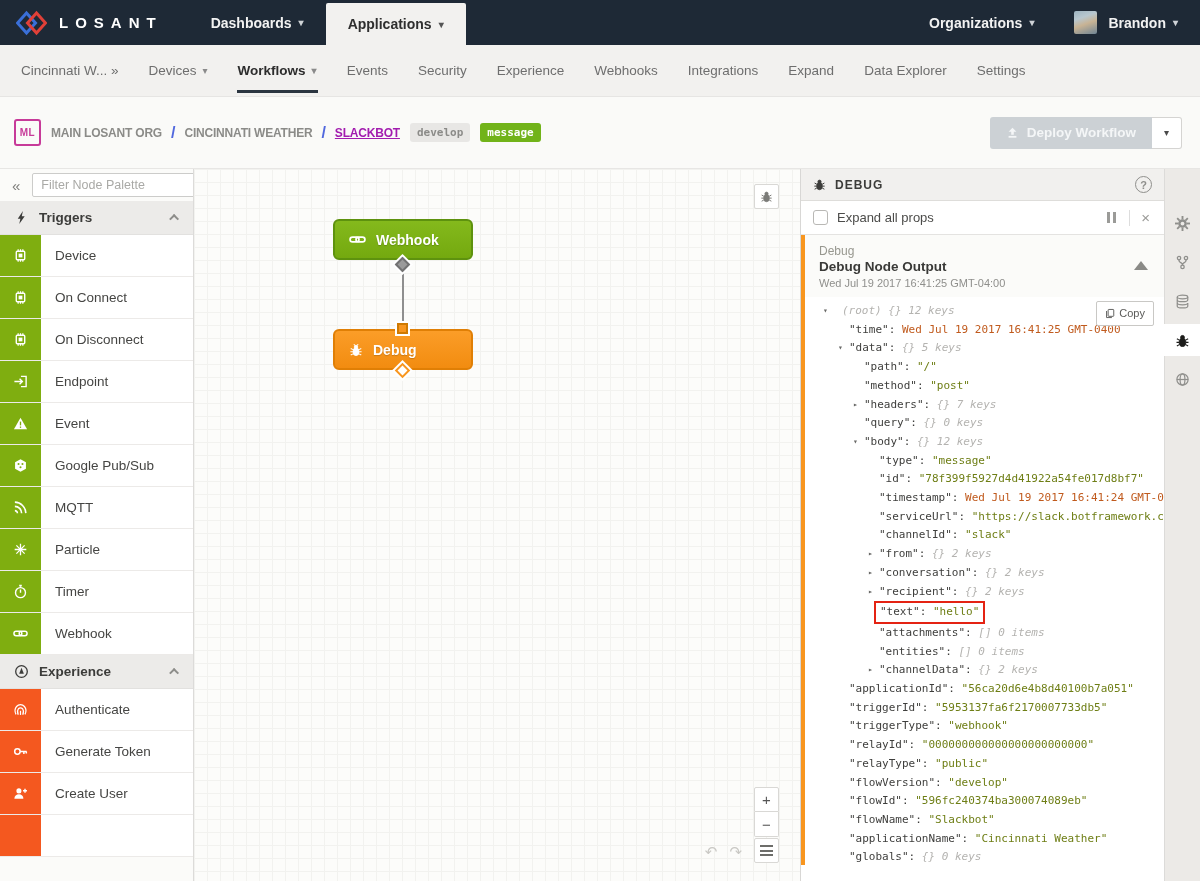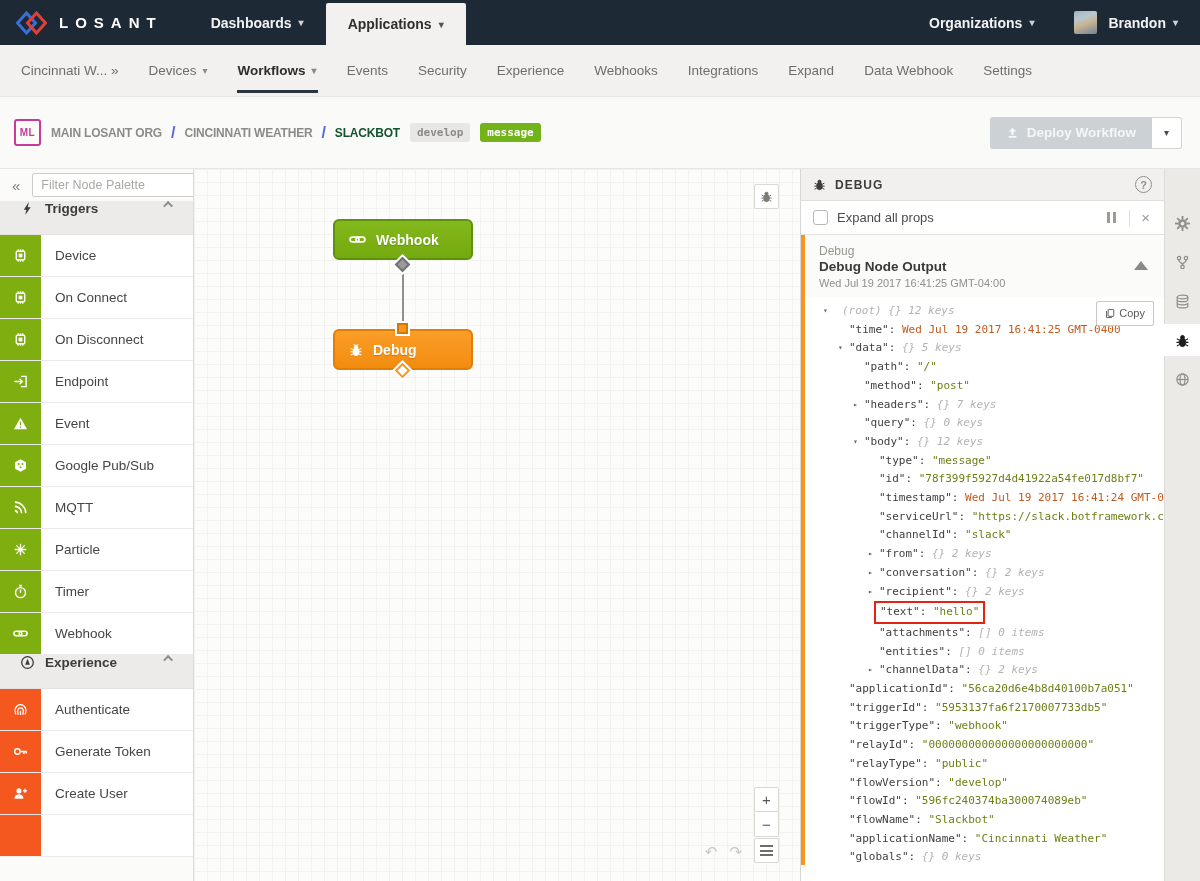--- a/index.html
+++ b/index.html
@@ -23,39 +23,39 @@
   .subnav-item { position:relative; height:52px; display:flex; align-items:center; gap:6px; padding:0 15px; font-size:13.5px; color:#6e6e6e; cursor:pointer; white-space:nowrap; }
   .subnav-item .caret { font-size:10px; color:#8a8a8a; }
   .subnav-item.active { color:#2d2d2d; font-weight:bold; }
   .subnav-item.active:after { content:""; position:absolute; left:14px; right:14px; bottom:4px; height:3px; background:#2b3540; }
 
   
   .crumbbar { height:71px; display:flex; align-items:center; padding:0 18px 0 14px; background:#fafaf8; }
   .org-badge { width:27px; height:27px; border:2px solid #c73a99; border-radius:3px; color:#c73a99; font-size:10px; font-weight:bold; display:flex; align-items:center; justify-content:center; letter-spacing:.5px; margin-right:10px; }
   .crumb { font-size:12px; font-weight:bold; letter-spacing:-.2px; white-space:nowrap; }
   .crumb.gray { color:#8b8b88; }
-  .crumb.dark { color:#14532d; }
+  .crumb.dark { color:#a21caf;text-decoration:underline; }
   .crumb-sep { color:#5168de; font-weight:bold; font-size:16px; margin:0 9px; }
   .badge { font-family:"DejaVu Sans Mono",monospace; font-size:11px; font-weight:bold; padding:3px 7px; border-radius:3px; margin-left:10px; }
   .badge.develop { background:#e8e7e5; color:#8b8b88; }
   .badge.default { background:#71b319; color:#fff; }
   .deploy-group { margin-left:auto; display:flex; height:32px; }
   .deploy-main { background:#ccd1d5; color:#f4f6f7; font-size:13.5px; font-weight:bold; display:flex; align-items:center; gap:8px; padding:0 16px; border-radius:3px 0 0 3px; cursor:pointer; }
   .deploy-caret { width:30px; background:#fff; border:1px solid #d5d4d2; border-left:none; border-radius:0 3px 3px 0; display:flex; align-items:center; justify-content:center; color:#4a4a4a; font-size:10px; cursor:pointer; }
 
   
   .main { height:713px; display:flex; border-top:1px solid #e7e6e4; }
 
   
   .palette { width:194px; background:#fbfbf9; border-right:1px solid #dcdbd9; overflow:hidden; }
   .palette-toolbar { height:32px; display:flex; align-items:center; padding:0 4px 0 8px; gap:8px; }
   .collapse-btn { color:#7d7d7a; font-size:15px; cursor:pointer; padding:0 4px; }
   .filter-input { flex:1; height:24px; border:1px solid #ccccca; border-radius:2px; background:#fff; font-size:12.5px; padding:0 8px; color:#444; font-family:"Liberation Sans",sans-serif; }
   .filter-input::placeholder { color:#a9a9a6; }
-  .section-header { height:34px; background:#ecebe9; display:flex; gap:10px; padding:0 20px; font-size:13.5px; font-weight:bold; color:#3c3c3a; cursor:pointer; border-bottom:1px solid #e2e1df; }
+  .section-header { height:34px; background:#ecebe9; display:flex; align-items:center; gap:10px; padding:0 14px; font-size:13.5px; font-weight:bold; color:#3c3c3a; cursor:pointer; border-bottom:1px solid #e2e1df; }
   .section-header .chev { margin-left:auto; width:7px; height:7px; border-top:2px solid #8d8d8a; border-left:2px solid #8d8d8a; transform:rotate(45deg) translateY(2px); }
   .palette-item { height:42px; display:flex; align-items:center; background:#fff; border-bottom:1px solid #eceae8; cursor:grab; }
   .icon-cell { width:41px; height:100%; display:flex; align-items:center; justify-content:center; color:#fff; flex:none; }
   .palette-item .label { font-size:13.5px; color:#454543; padding-left:14px; }
 
   
   .canvas { flex:1; position:relative; background-color:#fcfcfa;
     background-image:linear-gradient(#f2f2ef 1px,transparent 1px),linear-gradient(90deg,#f2f2ef 1px,transparent 1px);
     background-size:13px 13px; overflow:hidden; }
   .node { position:absolute; width:140px; height:41px; border-radius:6px; display:flex; align-items:center; gap:10px; padding:0 14px; color:#fff; font-weight:bold; font-size:14px; cursor:grab; text-shadow:0 1px 1px rgba(0,0,0,.18); }
@@ -173,21 +173,21 @@
       <div class="subnav-item">
         <span>Webhooks</span>
       </div>
       <div class="subnav-item">
         <span>Integrations</span>
       </div>
       <div class="subnav-item">
         <span>Expand</span>
       </div>
       <div class="subnav-item">
-        <span>Data Webhook</span>
+        <span>Data Explorer</span>
       </div>
       <div class="subnav-item">
         <span>Settings</span>
       </div>
     </div>
 
   <div class="crumbbar">
     <span class="org-badge">ML</span>
     <span class="crumb gray">MAIN LOSANT ORG</span>
     <span class="crumb-sep">/</span>

